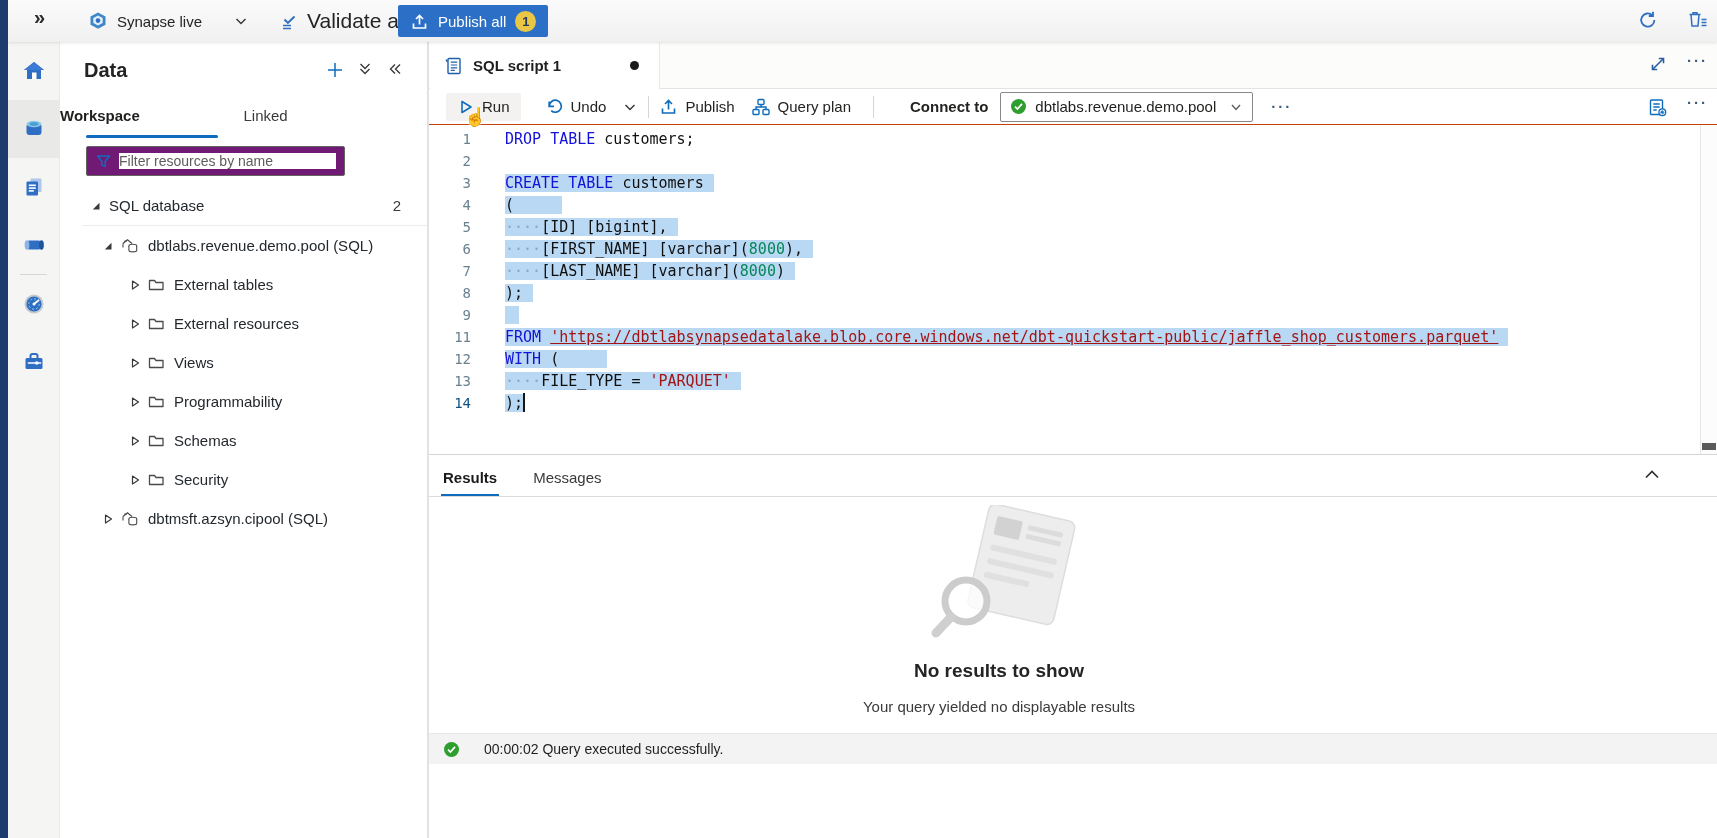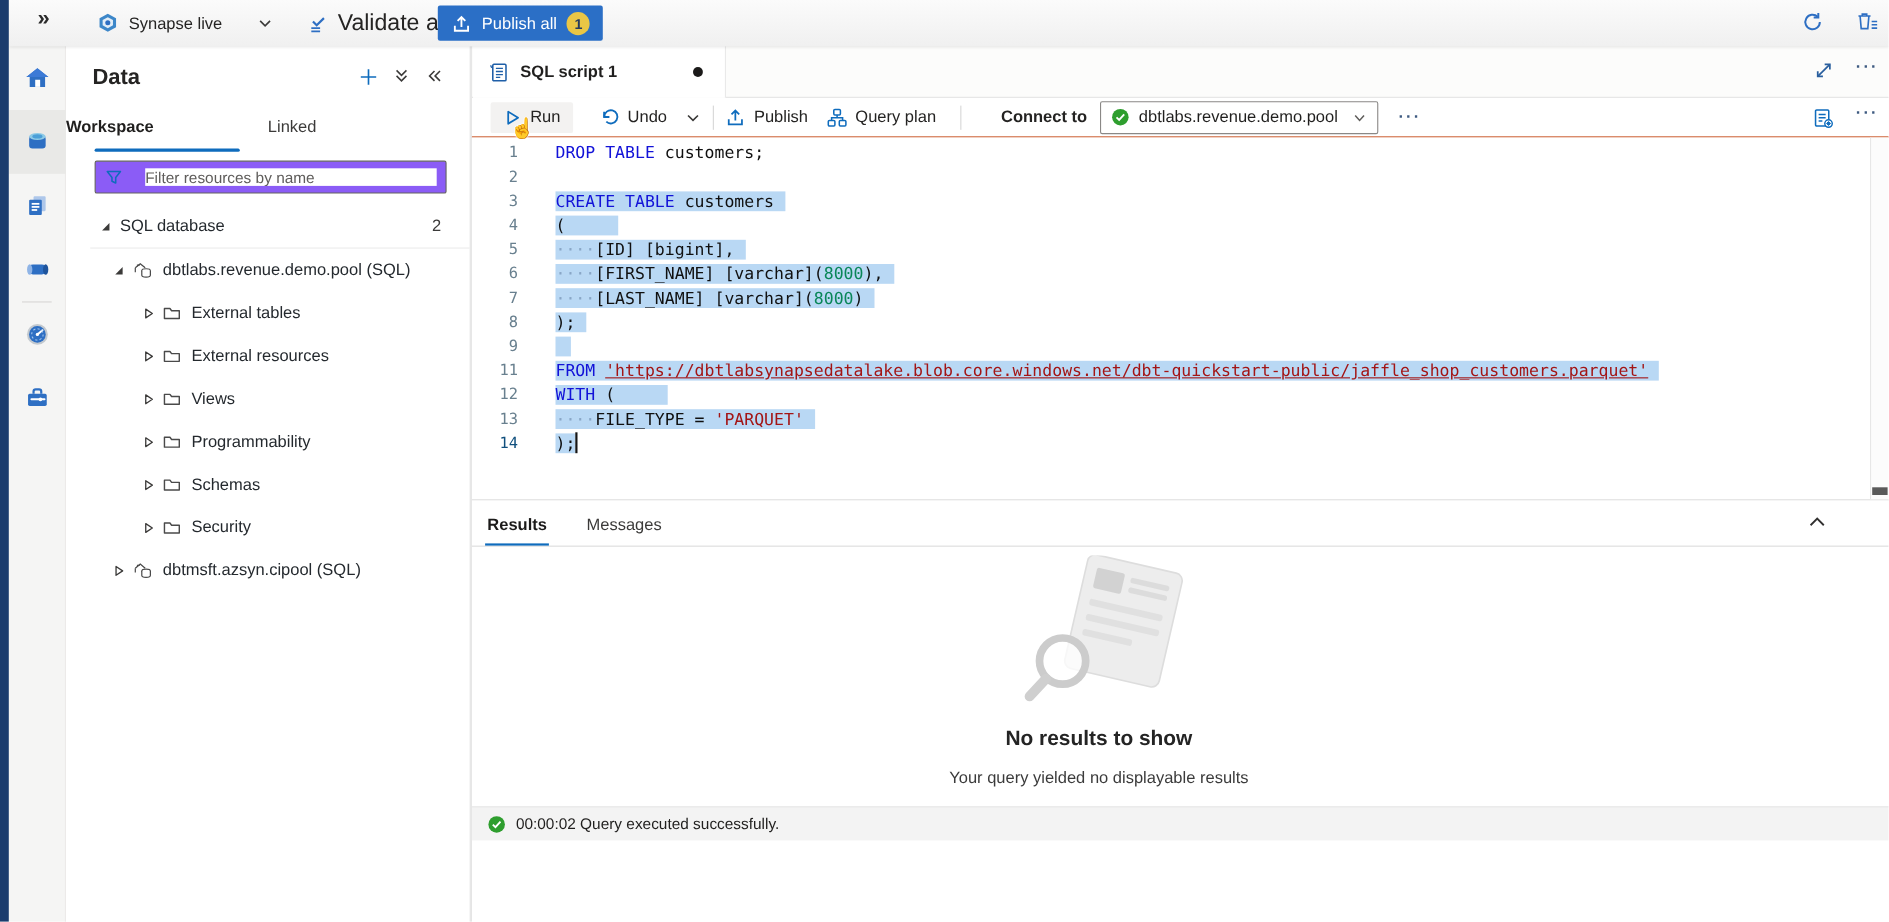--- a/index.html
+++ b/index.html
@@ -27,21 +27,21 @@
   .rail-div{height:1px;background:#d8d6d4;margin:0 12px}
 
   
   .datapanel{position:absolute;left:60px;top:42px;width:368px;height:796px;background:#fff;border-right:1px solid #e1e1e1;z-index:6}
   .dp-title{position:absolute;left:24px;top:17px;font-size:20px;font-weight:700;color:#252423}
   .dp-act{position:absolute;top:18px;cursor:pointer}
   .dp-tabs{position:absolute;left:0;top:58px;width:100%;height:36px;display:flex}
   .dp-tab{flex:1;text-align:left;font-size:15px;color:#3b3a39;position:relative;padding-top:7px;cursor:pointer}
   .dp-tab.active{color:#201f1e;font-weight:600}
   .dp-tab.active::after{content:"";position:absolute;left:26px;right:26px;bottom:-2px;height:3px;background:#0f6cbd;border-radius:2px}
-  .filterbox{position:absolute;left:26px;top:104px;width:320px;height:30px;border:1px solid #65635f;border-radius:2px;background:#8b5cf6;display:flex;align-items:center;padding:0 8px;gap:20px}
+  .filterbox{position:absolute;left:26px;top:104px;width:259px;height:30px;border:1px solid #65635f;border-radius:2px;background:#701a75;display:flex;align-items:center;padding:0 8px;gap:7px}
   .filterbox input{border:0;outline:0;flex:1;font-size:14px;font-family:"Liberation Sans",sans-serif;color:#323130}
   .filterbox input::placeholder{color:#5f5d5b}
   .tree{position:absolute;left:0;top:144px;width:100%}
   .tree-row{display:flex;align-items:center;height:39px;font-size:15px;color:#24292e;cursor:pointer}
   .tree-row.lvl0{padding-left:28px}
   .tree-row.lvl1{padding-left:40px}
   .tree-row.lvl2{padding-left:67px}
   .tree-arrow{width:15px;display:inline-flex;justify-content:center;margin-right:6px}
   .tree-ic{margin-right:9px}
   .tree-count{margin-left:auto;padding-right:26px;color:#3b3a39;font-size:15px}
@@ -86,21 +86,21 @@
   .res-tabbar{position:relative;height:42px;display:flex;align-items:flex-end;padding-left:12px;border-bottom:1px solid #dcdcdc}
   .res-tab{font-size:15px;color:#3b3a39;padding:0 2px 10px 2px;margin-right:32px;cursor:pointer;position:relative}
   .res-tab.active{color:#1b1a19;font-weight:700}
   .res-tab.active::after{content:"";position:absolute;left:0;right:0;bottom:0;height:2px;background:#0f6cbd}
   .res-collapse{position:absolute;right:55px;top:10px;cursor:pointer}
   .empty{position:absolute;left:0;top:42px;width:1140px;text-align:center}
   .empty-illus{margin-top:8px}
   .empty-title{font-size:19px;font-weight:700;color:#242424;margin-top:6px}
   .empty-sub{font-size:15px;color:#3b3b3b;margin-top:16px}
 
-  .statusbar{position:relative;height:31px;background:#f3f3f3;border-top:1px solid #e7e7e7;display:flex;align-items:center;gap:9px;padding-left:14px;font-size:14px;color:#201f1e}
+  .statusbar{position:relative;height:31px;background:#f3f3f3;border-top:1px solid #e7e7e7;display:flex;align-items:center;gap:24px;padding-left:14px;font-size:14px;color:#201f1e}
 
   
   .mouse-cursor{position:absolute;left:464px;top:106px;font-size:18px;z-index:20;color:#1a1a1a;text-shadow:0 0 2px #fff,0 0 2px #fff}
 </style>
 </head>
 <body>
 
 <div id="root">
 
   <div class="topbar">

